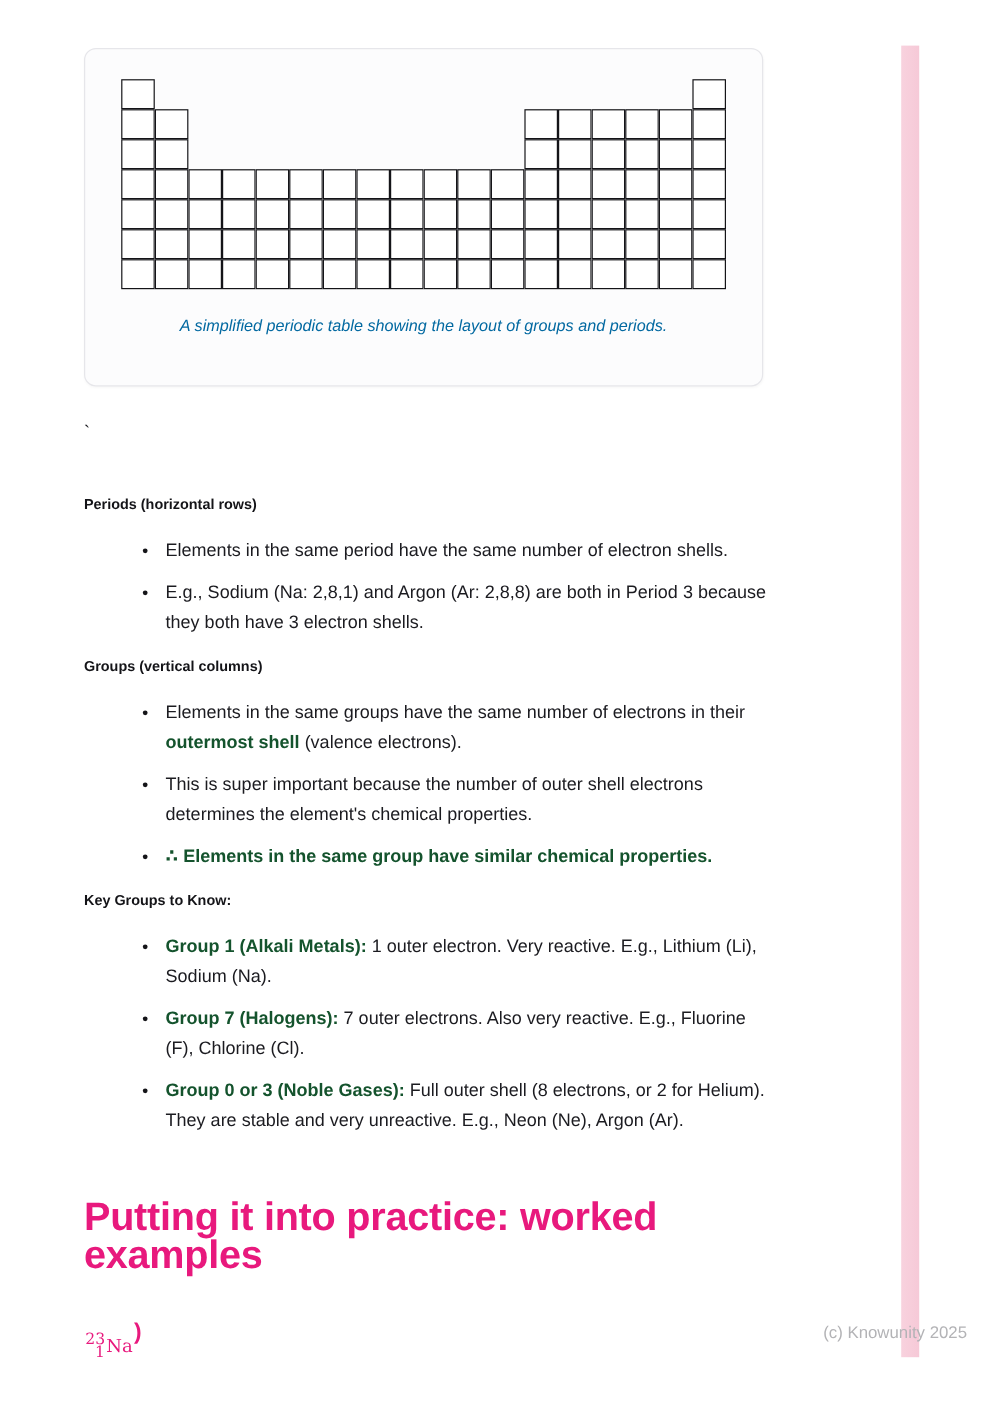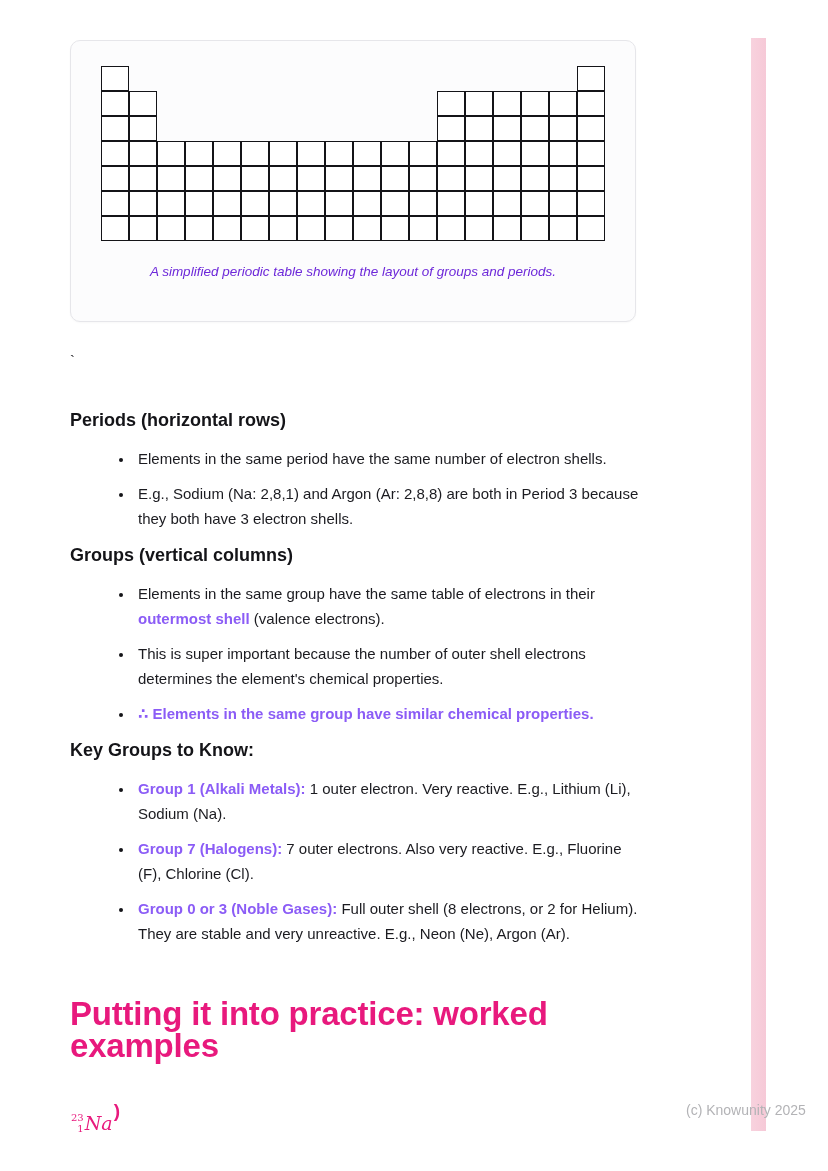--- a/index.html
+++ b/index.html
@@ -27,71 +27,71 @@
   }
   .pt-cell{
     border:1px solid #141418;
     background:#ffffff;
   }
   .pt-cell.pt-empty{
     border:none;background:transparent;
   }
   .fig-caption{
     margin-top:22px;text-align:center;
-    font-style:italic;font-size:13.5px;color:#6d28d9;
+    font-style:italic;font-size:13.5px;color:#0369a1;
     line-height:1.4;
   }
   
   .stray{
     position:absolute;left:70px;top:352px;
     font-size:15px;color:#1b1b20;
   }
   
   .content{
     position:absolute;left:70px;top:400px;width:570px;
   }
   .sec-heading{
-    font-weight:700;font-size:18px;color:#141418;
+    font-weight:700;font-size:12px;color:#141418;
     margin:14px 0 0 0;line-height:20px;
   }
   .sec-heading:first-child{margin-top:10px;}
   .bullet-list{
     list-style:disc outside;
     margin:16px 0 12px 0;padding-left:24px;
   }
   .bullet-list li{
     font-size:15px;line-height:25px;color:#1b1b20;
     margin-bottom:10px;padding-left:4px;margin-left:40px;
   }
   .bullet-list li::marker{color:#141418;font-size:13px;}
-  .bullet-list li strong{font-weight:700;color:#8b5cf6;}
+  .bullet-list li strong{font-weight:700;color:#14532d;}
   
   .h2-pink{
     margin-top:52px;
     font-size:33px;line-height:32px;font-weight:700;
     color:var(--accent);
     letter-spacing:-0.2px;
   }
   .h3-pink{
     margin-top:36px;
     font-size:19px;line-height:26px;font-weight:700;
     color:var(--accent);
   }
   
   .knotation{
     display:inline-flex;align-items:center;
     font-family:"DejaVu Serif","Liberation Serif",serif;
     font-weight:400;vertical-align:-4px;margin:0 1px;
   }
   .kscripts{
     display:inline-flex;flex-direction:column;align-items:flex-end;
-    font-size:10px;line-height:11px;font-weight:400;margin-right:1px;
+    font-size:13px;line-height:11px;font-weight:400;margin-right:1px;
   }
   .ksym{
-    font-style:italic;font-size:19px;line-height:22px;
+    font-size:15px;line-height:22px;
   }
   
   .pink-stripe{
     position:absolute;left:751px;top:38px;width:15px;height:1093px;
     background:linear-gradient(to right,#f8d2de,var(--stripe));
   }
   .watermark{
     position:absolute;left:686px;top:1102px;z-index:2;
     font-size:14px;color:#b3b3b6;white-space:nowrap;
   }
@@ -237,21 +237,21 @@
 
   <div class="content">
     <div id="sections-root">
         <div class="sec-heading">Periods (horizontal rows)</div>
         <ul class="bullet-list">
           <li><span>Elements in the same period have the same number of electron shells.</span></li>
           <li><span>E.g., Sodium (Na: 2,8,1) and Argon (Ar: 2,8,8) are both in Period 3 because they both have 3 electron shells.</span></li>
         </ul>
         <div class="sec-heading">Groups (vertical columns)</div>
         <ul class="bullet-list">
-          <li><span>Elements in the same group have the same table of electrons in their </span><strong>outermost shell</strong><span> (valence electrons).</span></li>
+          <li><span>Elements in the same groups have the same number of electrons in their </span><strong>outermost shell</strong><span> (valence electrons).</span></li>
           <li><span>This is super important because the number of outer shell electrons determines the element's chemical properties.</span></li>
           <li><strong>∴ Elements in the same group have similar chemical properties.</strong></li>
         </ul>
         <div class="sec-heading">Key Groups to Know:</div>
         <ul class="bullet-list">
           <li><strong>Group 1 (Alkali Metals):</strong><span> 1 outer electron. Very reactive. E.g., Lithium (Li), Sodium (Na).</span></li>
           <li><strong>Group 7 (Halogens):</strong><span> 7 outer electrons. Also very reactive. E.g., Fluorine (F), Chlorine (Cl).</span></li>
           <li><strong>Group 0 or 3 (Noble Gases):</strong><span> Full outer shell (8 electrons, or 2 for Helium). They are stable and very unreactive. E.g., Neon (Ne), Argon (Ar).</span></li>
         </ul>
       </div>

